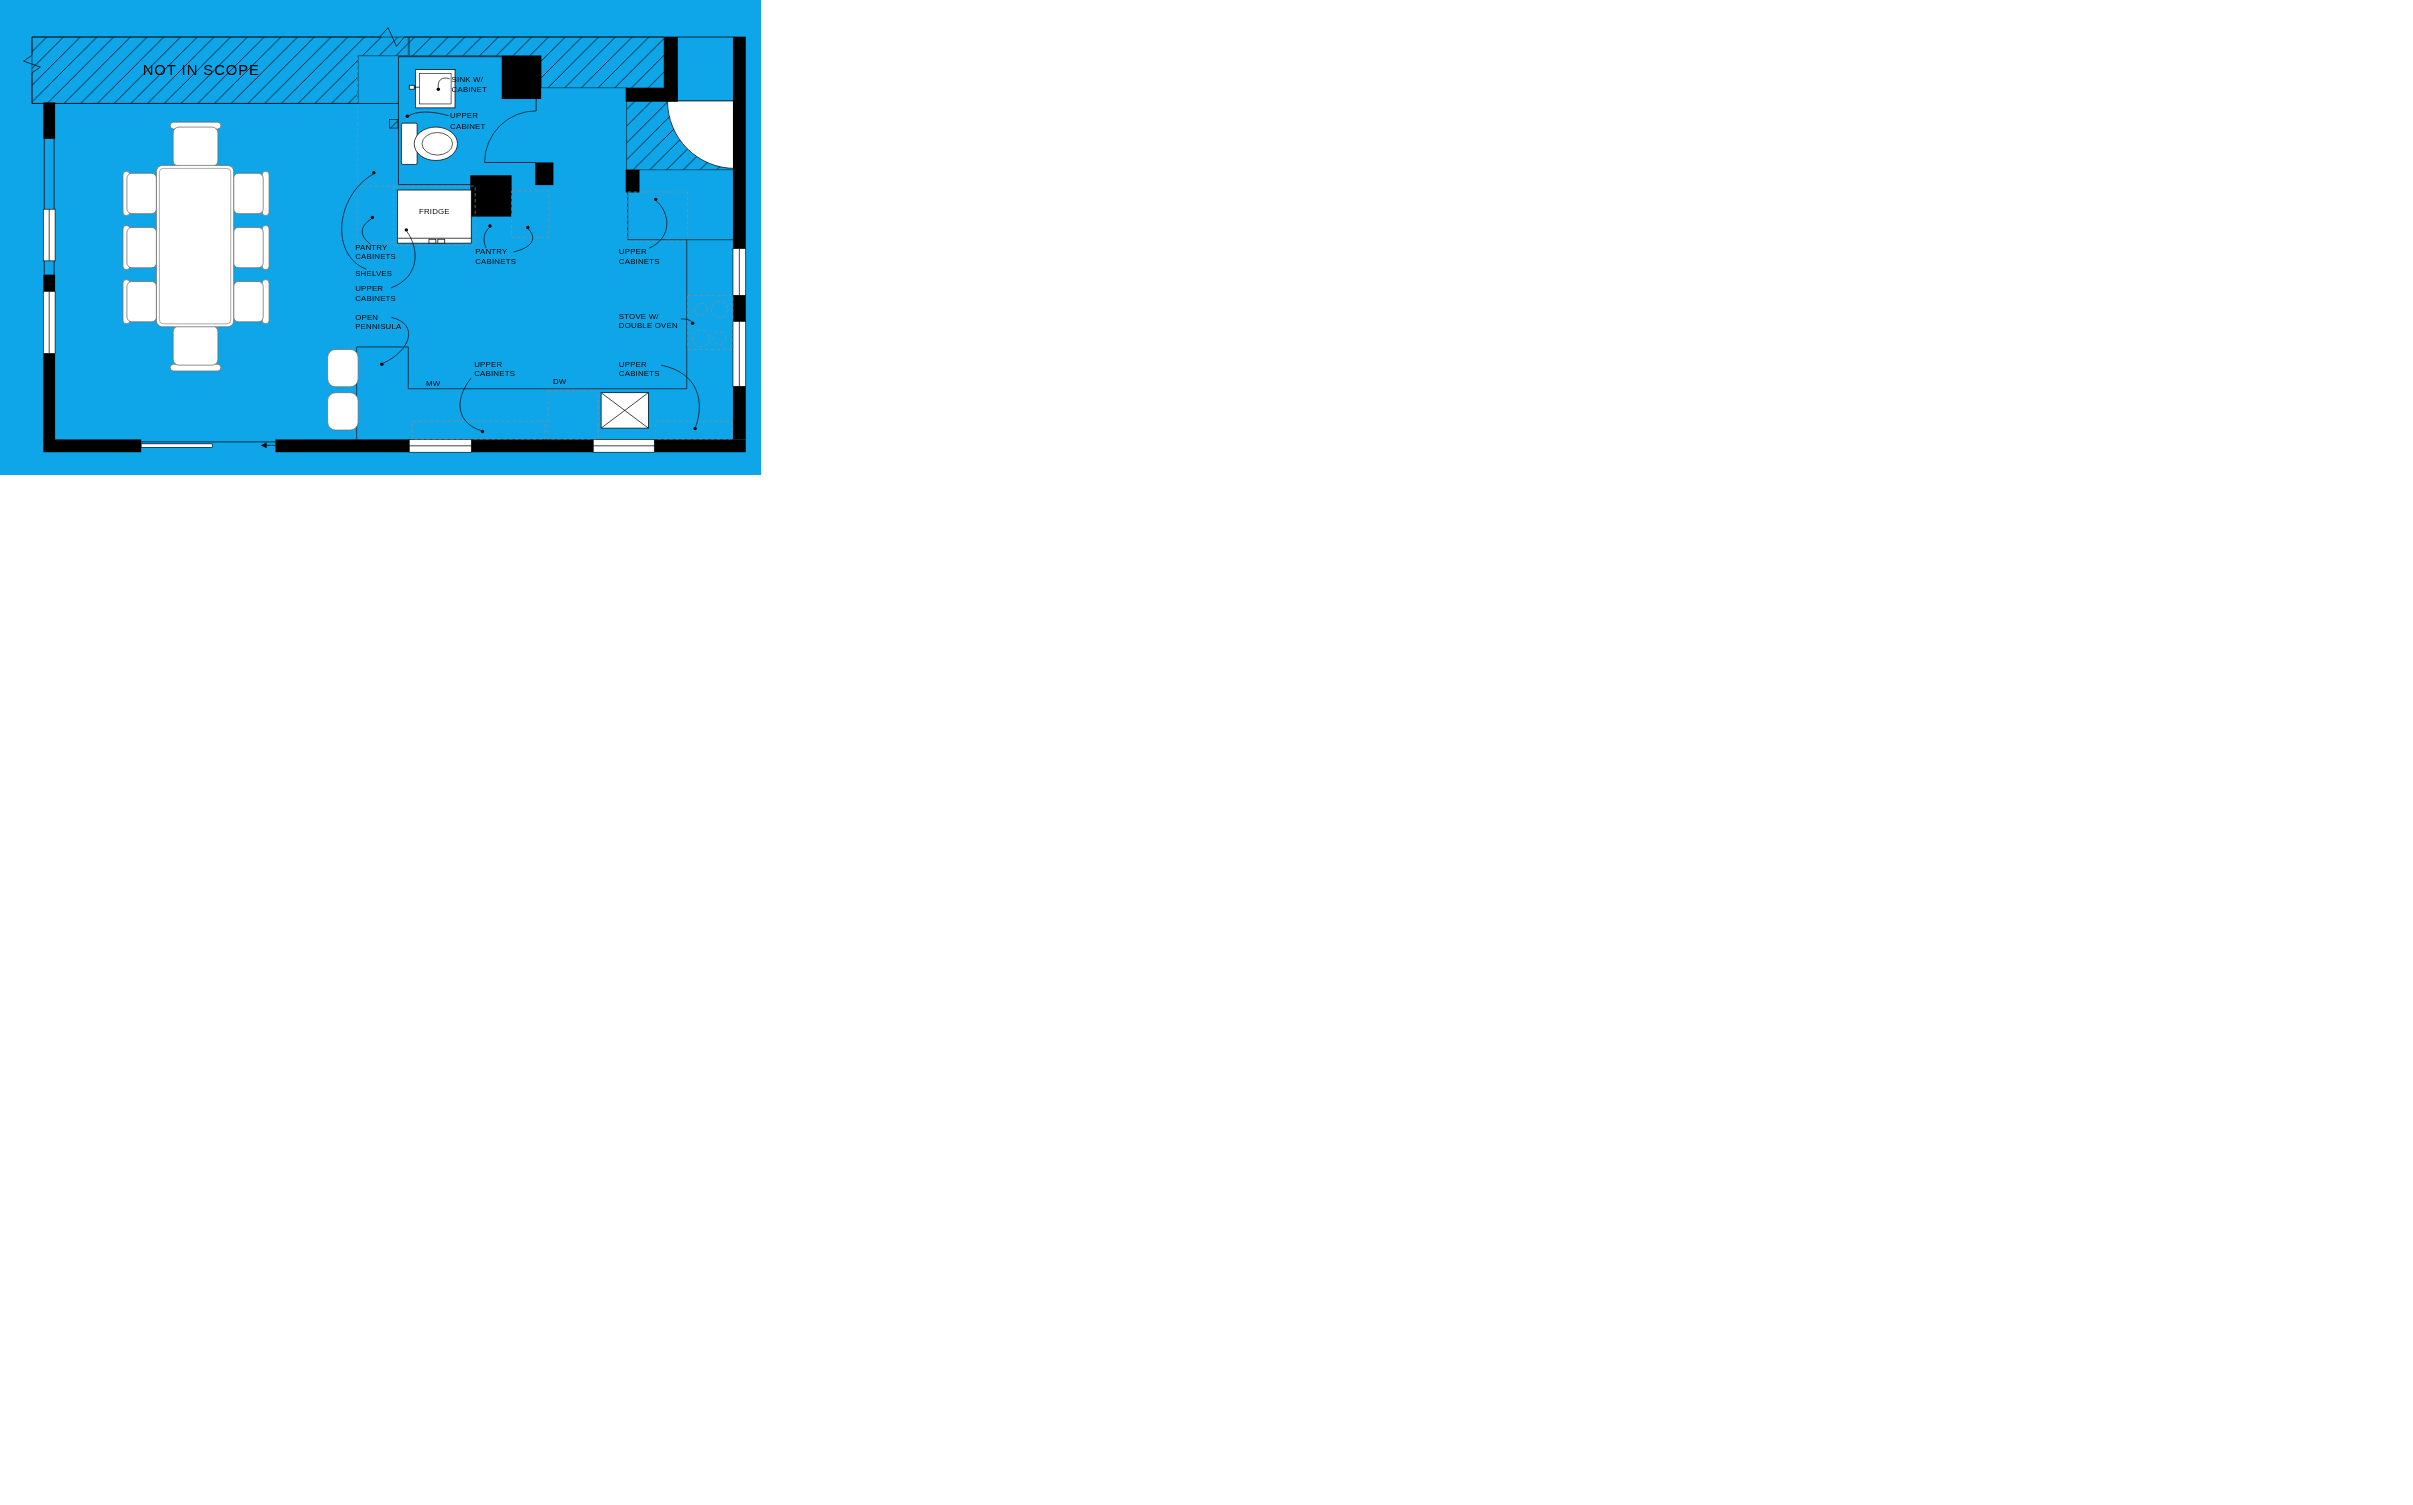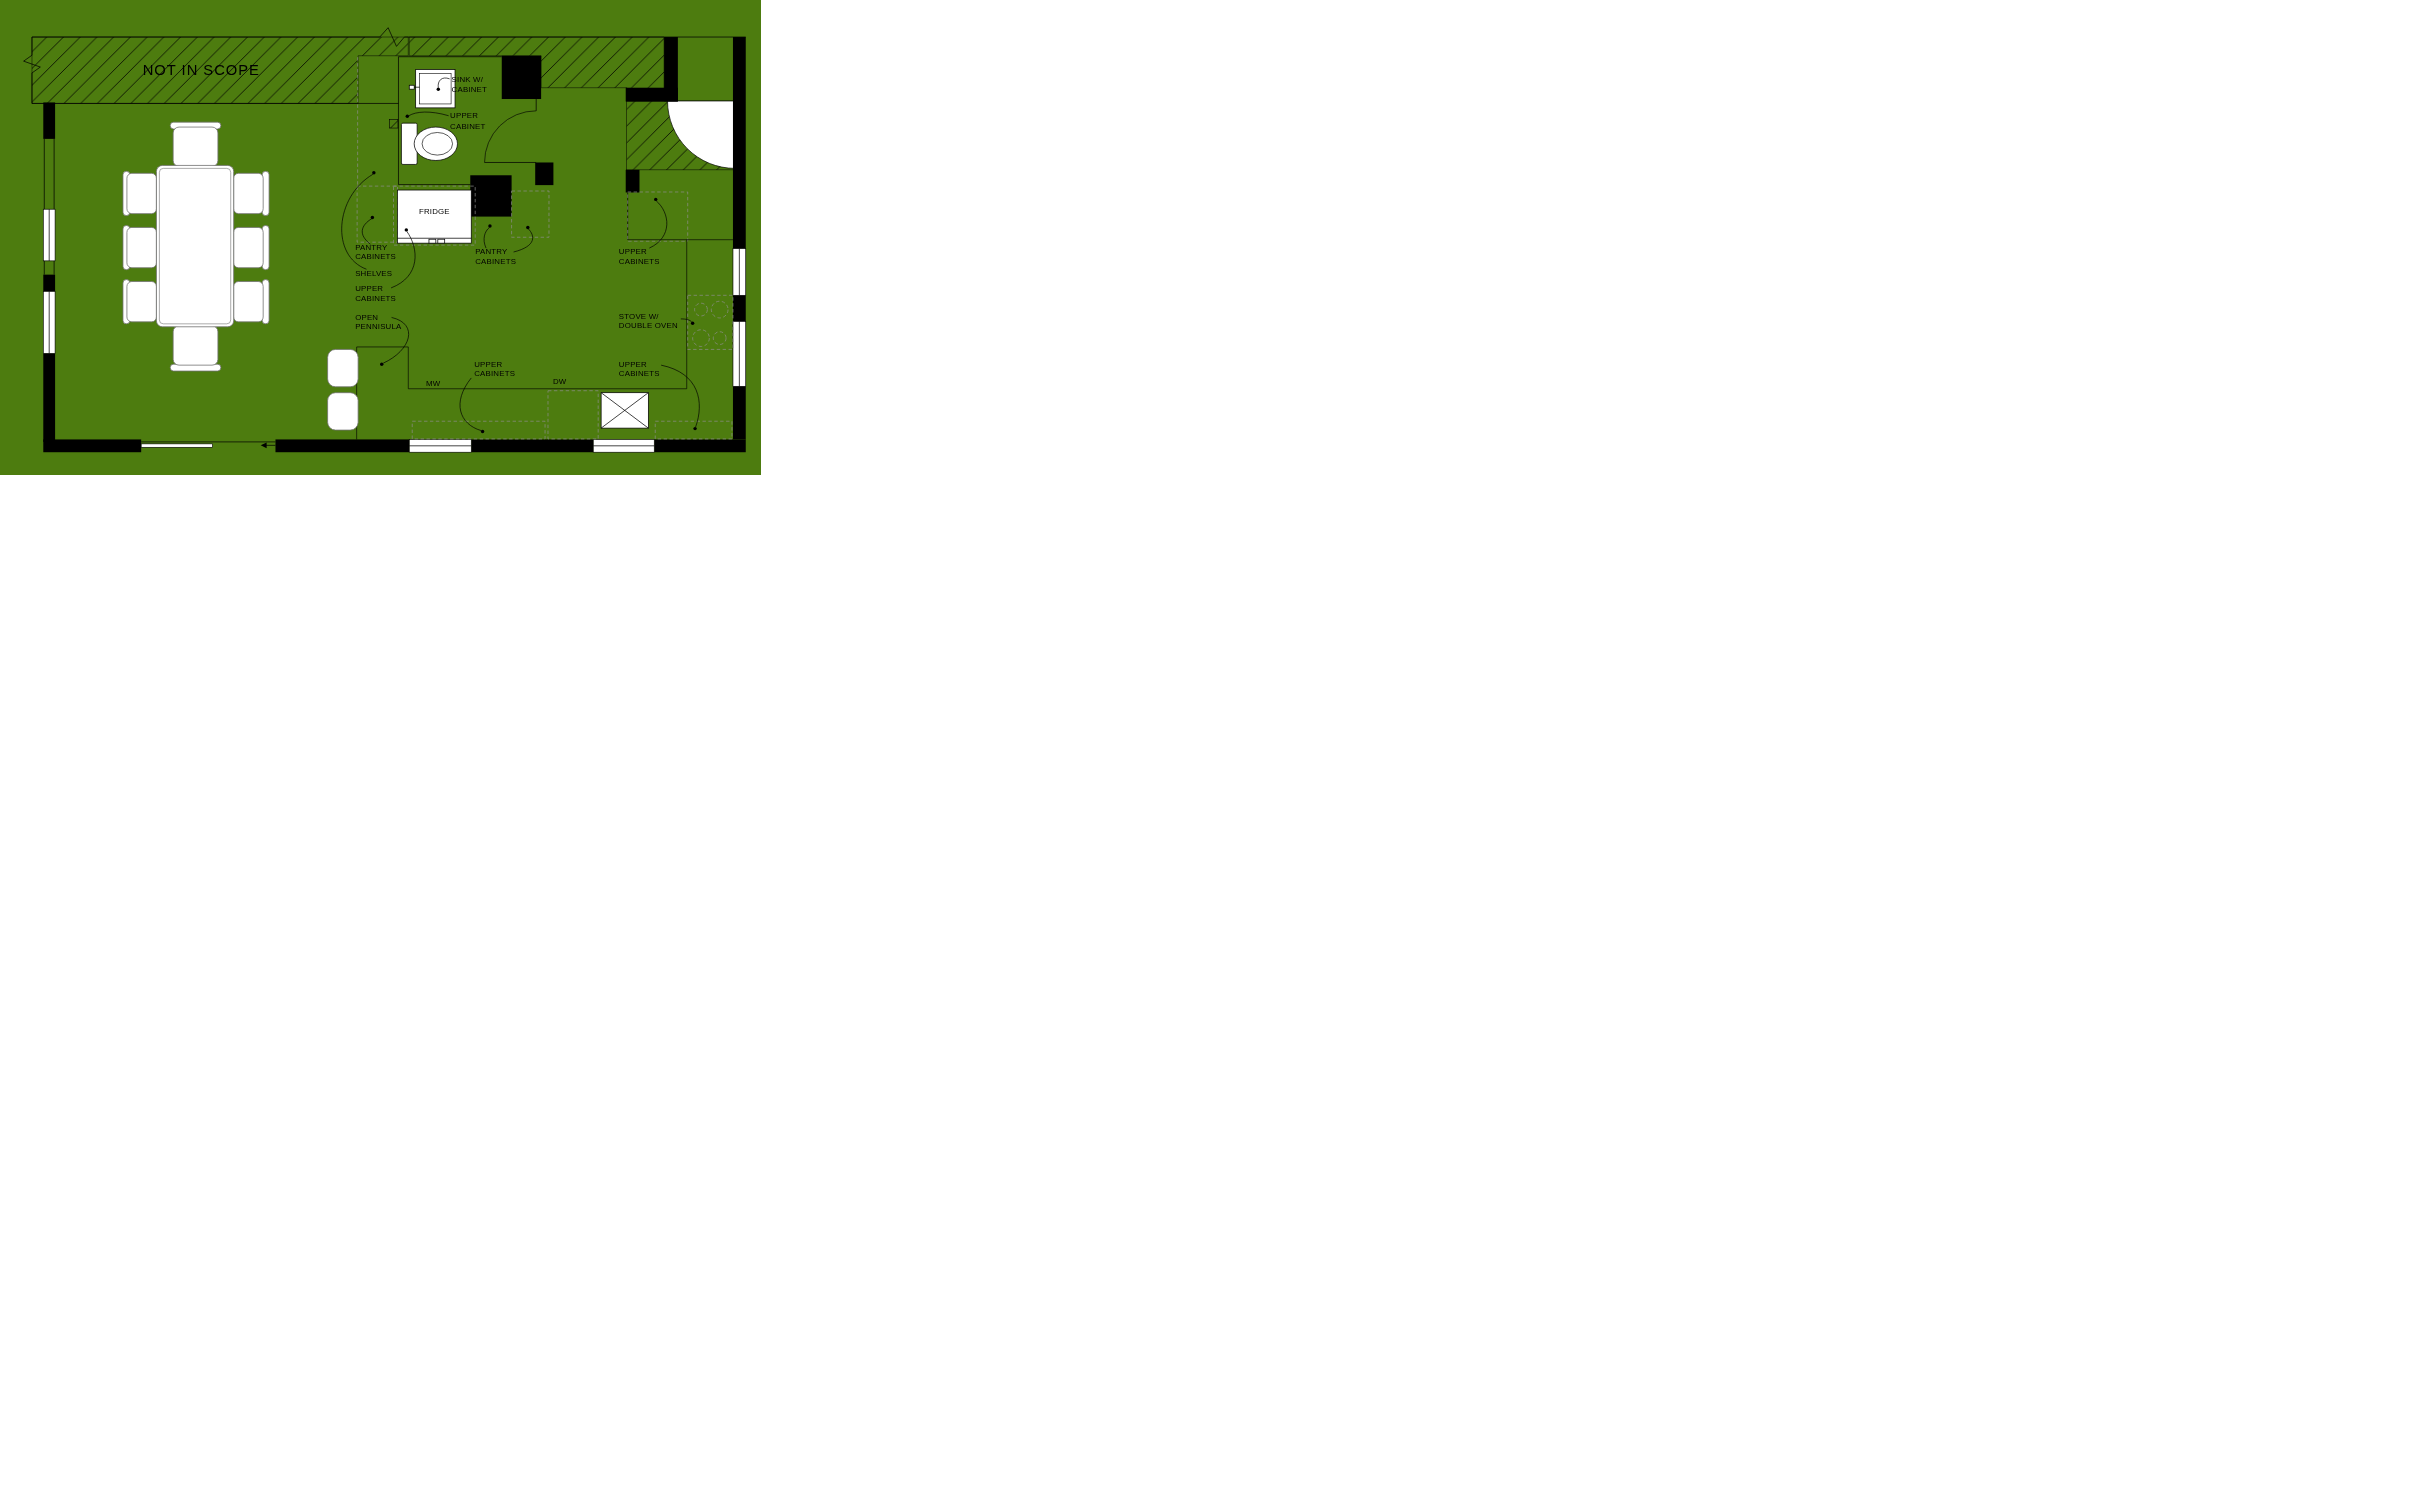--- a/index.html
+++ b/index.html
@@ -1,16 +1,16 @@
 <!DOCTYPE html>
 <html style="font-size:7.9px"><head>
 <meta charset="utf-8">
 <style>
   html,body{margin:0;padding:0;background:#ffffff;}
-  .sheet{width:761px;height:475px;position:relative;background:#4d7c0f;overflow:hidden;}
+  .sheet{width:761px;height:475px;position:relative;background:#0ea5e9;overflow:hidden;}
   svg{display:block;}
   text{font-family:"Liberation Sans","DejaVu Sans",sans-serif;fill:#000;}
   .lbl{font-size:16px;letter-spacing:.4px;}
   .big{font-size:30px;letter-spacing:2px;}
   .leader{fill:none;stroke:#000;stroke-width:1.4;}
   .wall{fill:#000;stroke:none;}
   .thin{fill:none;stroke:#000;stroke-width:1.5;}
   .fix{fill:#fff;stroke:#000;stroke-width:1.5;}
   .furn{fill:#fff;stroke:#707070;stroke-width:1.6;}
   .dash{fill:none;stroke:#8f8f8f;stroke-width:1.4;stroke-dasharray:7 5;}

